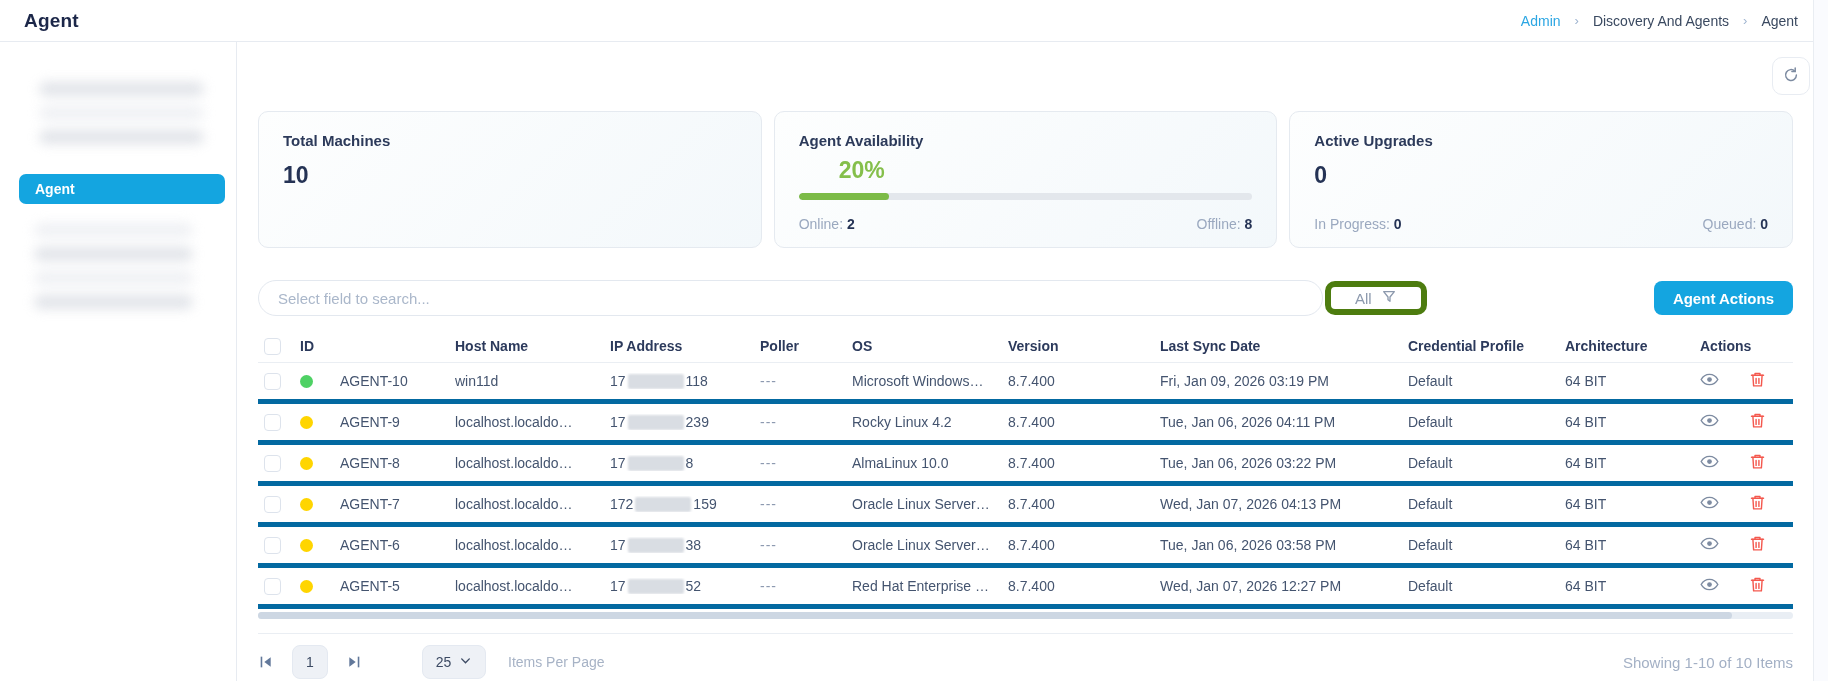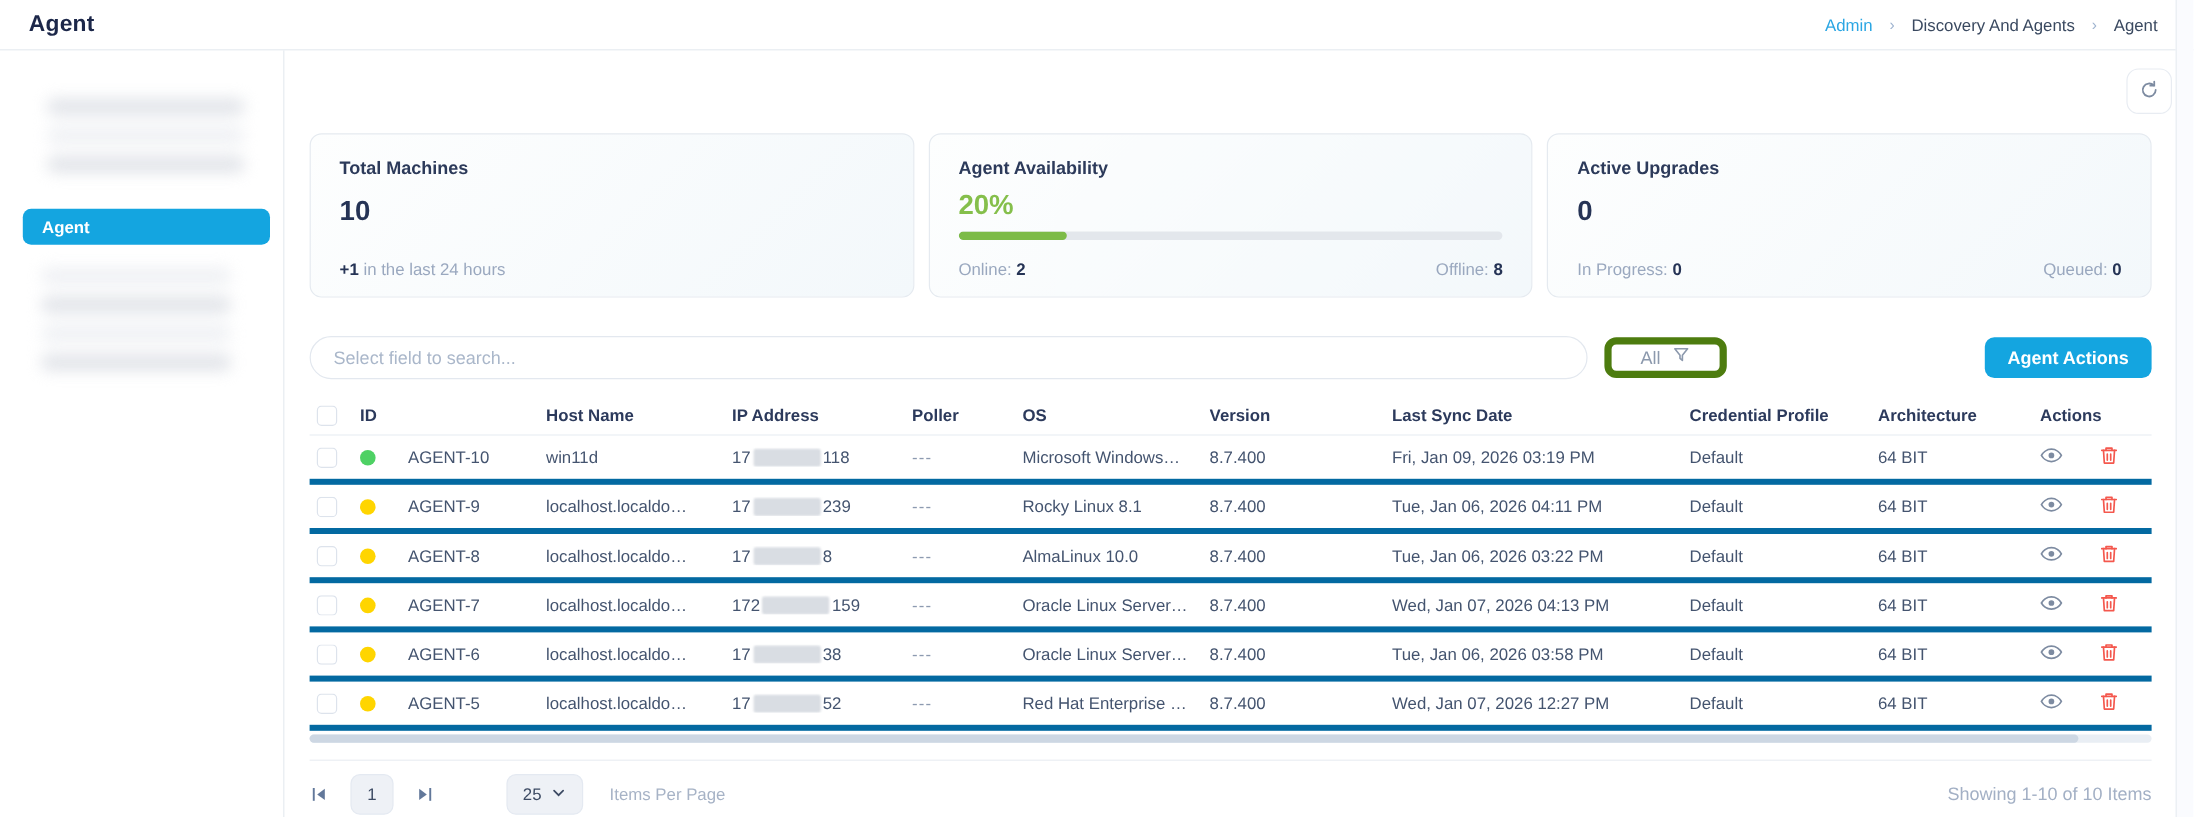--- a/index.html
+++ b/index.html
@@ -37,29 +37,29 @@
     border:1px solid #e8ecf2; border-radius:10px; background:#fff; color:#7d8ba1;
     display:flex; align-items:center; justify-content:center; cursor:pointer; }
 
   
   .cards { display:flex; gap:12px; margin-top:54px; }
   .card { flex:1; height:137px; border:1px solid #e5eaf0; border-radius:10px;
     background:linear-gradient(135deg,#fdfefe 0%,#f3f8fb 100%);
     padding:20px 24px 15px; display:flex; flex-direction:column; }
   .card-title { font-size:15px; font-weight:700; color:#2c3a5a; }
   .card-value { font-size:23px; font-weight:700; color:#253355; margin-top:13px; }
-  .card-value.green { color:#85bf4b; margin-top:8px; }
+  .card-value.green { color:#85bf4b; margin-top:8px;margin-left:40px; }
   .card-foot { margin-top:auto; display:flex; justify-content:space-between;
     font-size:14px; color:#9aa8bf; }
   .num { color:#253355; font-weight:700; }
   .progress { height:7px; border-radius:4px; background:#e3e7ec; margin-top:9px; overflow:hidden; }
   .progress-fill { height:100%; border-radius:4px; background:#7cbb47; }
 
   
-  .toolbar { display:flex; align-items:center; gap:14px; margin-top:32px; }
+  .toolbar { display:flex; align-items:center; gap:2px; margin-top:32px; }
   .search { width:1065px; height:36px; border:1px solid #e3e8ef; border-radius:18px;
     padding:0 19px; font-size:15px; color:#3c4a63; outline:none;
     font-family:"Liberation Sans", sans-serif; background:#fff; }
   .search::placeholder { color:#aab7ca; }
   .filter-btn { height:34px; border:6px solid #4d7c0f; border-radius:10px; background:#fff;
     display:flex; align-items:center; gap:9px; padding:0 24px; color:#8c99ad;
     font-size:15px; cursor:pointer;justify-content:space-between; }
   .spacer { flex:1; }
   .primary-btn { height:34px; background:#14a5e0; border:none; border-radius:8px;
     color:#fff; font-weight:700; font-size:15px; padding:0 19px; cursor:pointer;
@@ -142,23 +142,20 @@
           <path d="M19.2 12a7.2 7.2 0 1 1-2.05-5.05"></path>
             <path d="M17.6 2.8v4.4h-4.4"></path>
         </svg>
       </span>
     </button>
 
     <div class="cards">
       <div class="card">
         <div class="card-title">Total Machines</div>
         <div class="card-value">10</div>
-        <div class="card-foot">
-          <span><span class="num">+1</span><span> in the last 24 hours</span></span>
-        </div>
       </div>
 
       <div class="card">
         <div class="card-title">Agent Availability</div>
         <div class="card-value green">20%</div>
         <div class="progress">
           <div class="progress-fill" style="width: 20%;"></div>
         </div>
         <div class="card-foot">
           <span><span>Online: </span><span class="num">2</span></span>
@@ -253,21 +250,21 @@
           </div>
     <div class="cell id-cell">
       <span class="dot" style="background: rgb(255, 213, 0);"></span>
       <span>AGENT-9</span>
     </div>
     <div class="cell">localhost.localdo…</div>
     <div class="cell">
       <span>17</span><span class="redact"></span><span>239</span>
     </div>
     <div class="cell grey">---</div>
-    <div class="cell">Rocky Linux 8.1</div>
+    <div class="cell">Rocky Linux 4.2</div>
     <div class="cell">8.7.400</div>
     <div class="cell">Tue, Jan 06, 2026 04:11 PM</div>
     <div class="cell">Default</div>
     <div class="cell">64 BIT</div>
     <div class="cell actions-cell">
       <button class="icon-btn eye">
         <span>
           <svg width="19" height="19" viewBox="0 0 24 24">
             <path d="M12 5.5C6.8 5.5 2.9 9.4 1.5 12c1.4 2.6 5.3 6.5 10.5 6.5s9.1-3.9 10.5-6.5C21.1 9.4 17.2 5.5 12 5.5z" fill="none" stroke="currentColor" stroke-width="1.8"></path>
             <circle cx="12" cy="12" r="3" fill="currentColor"></circle>

